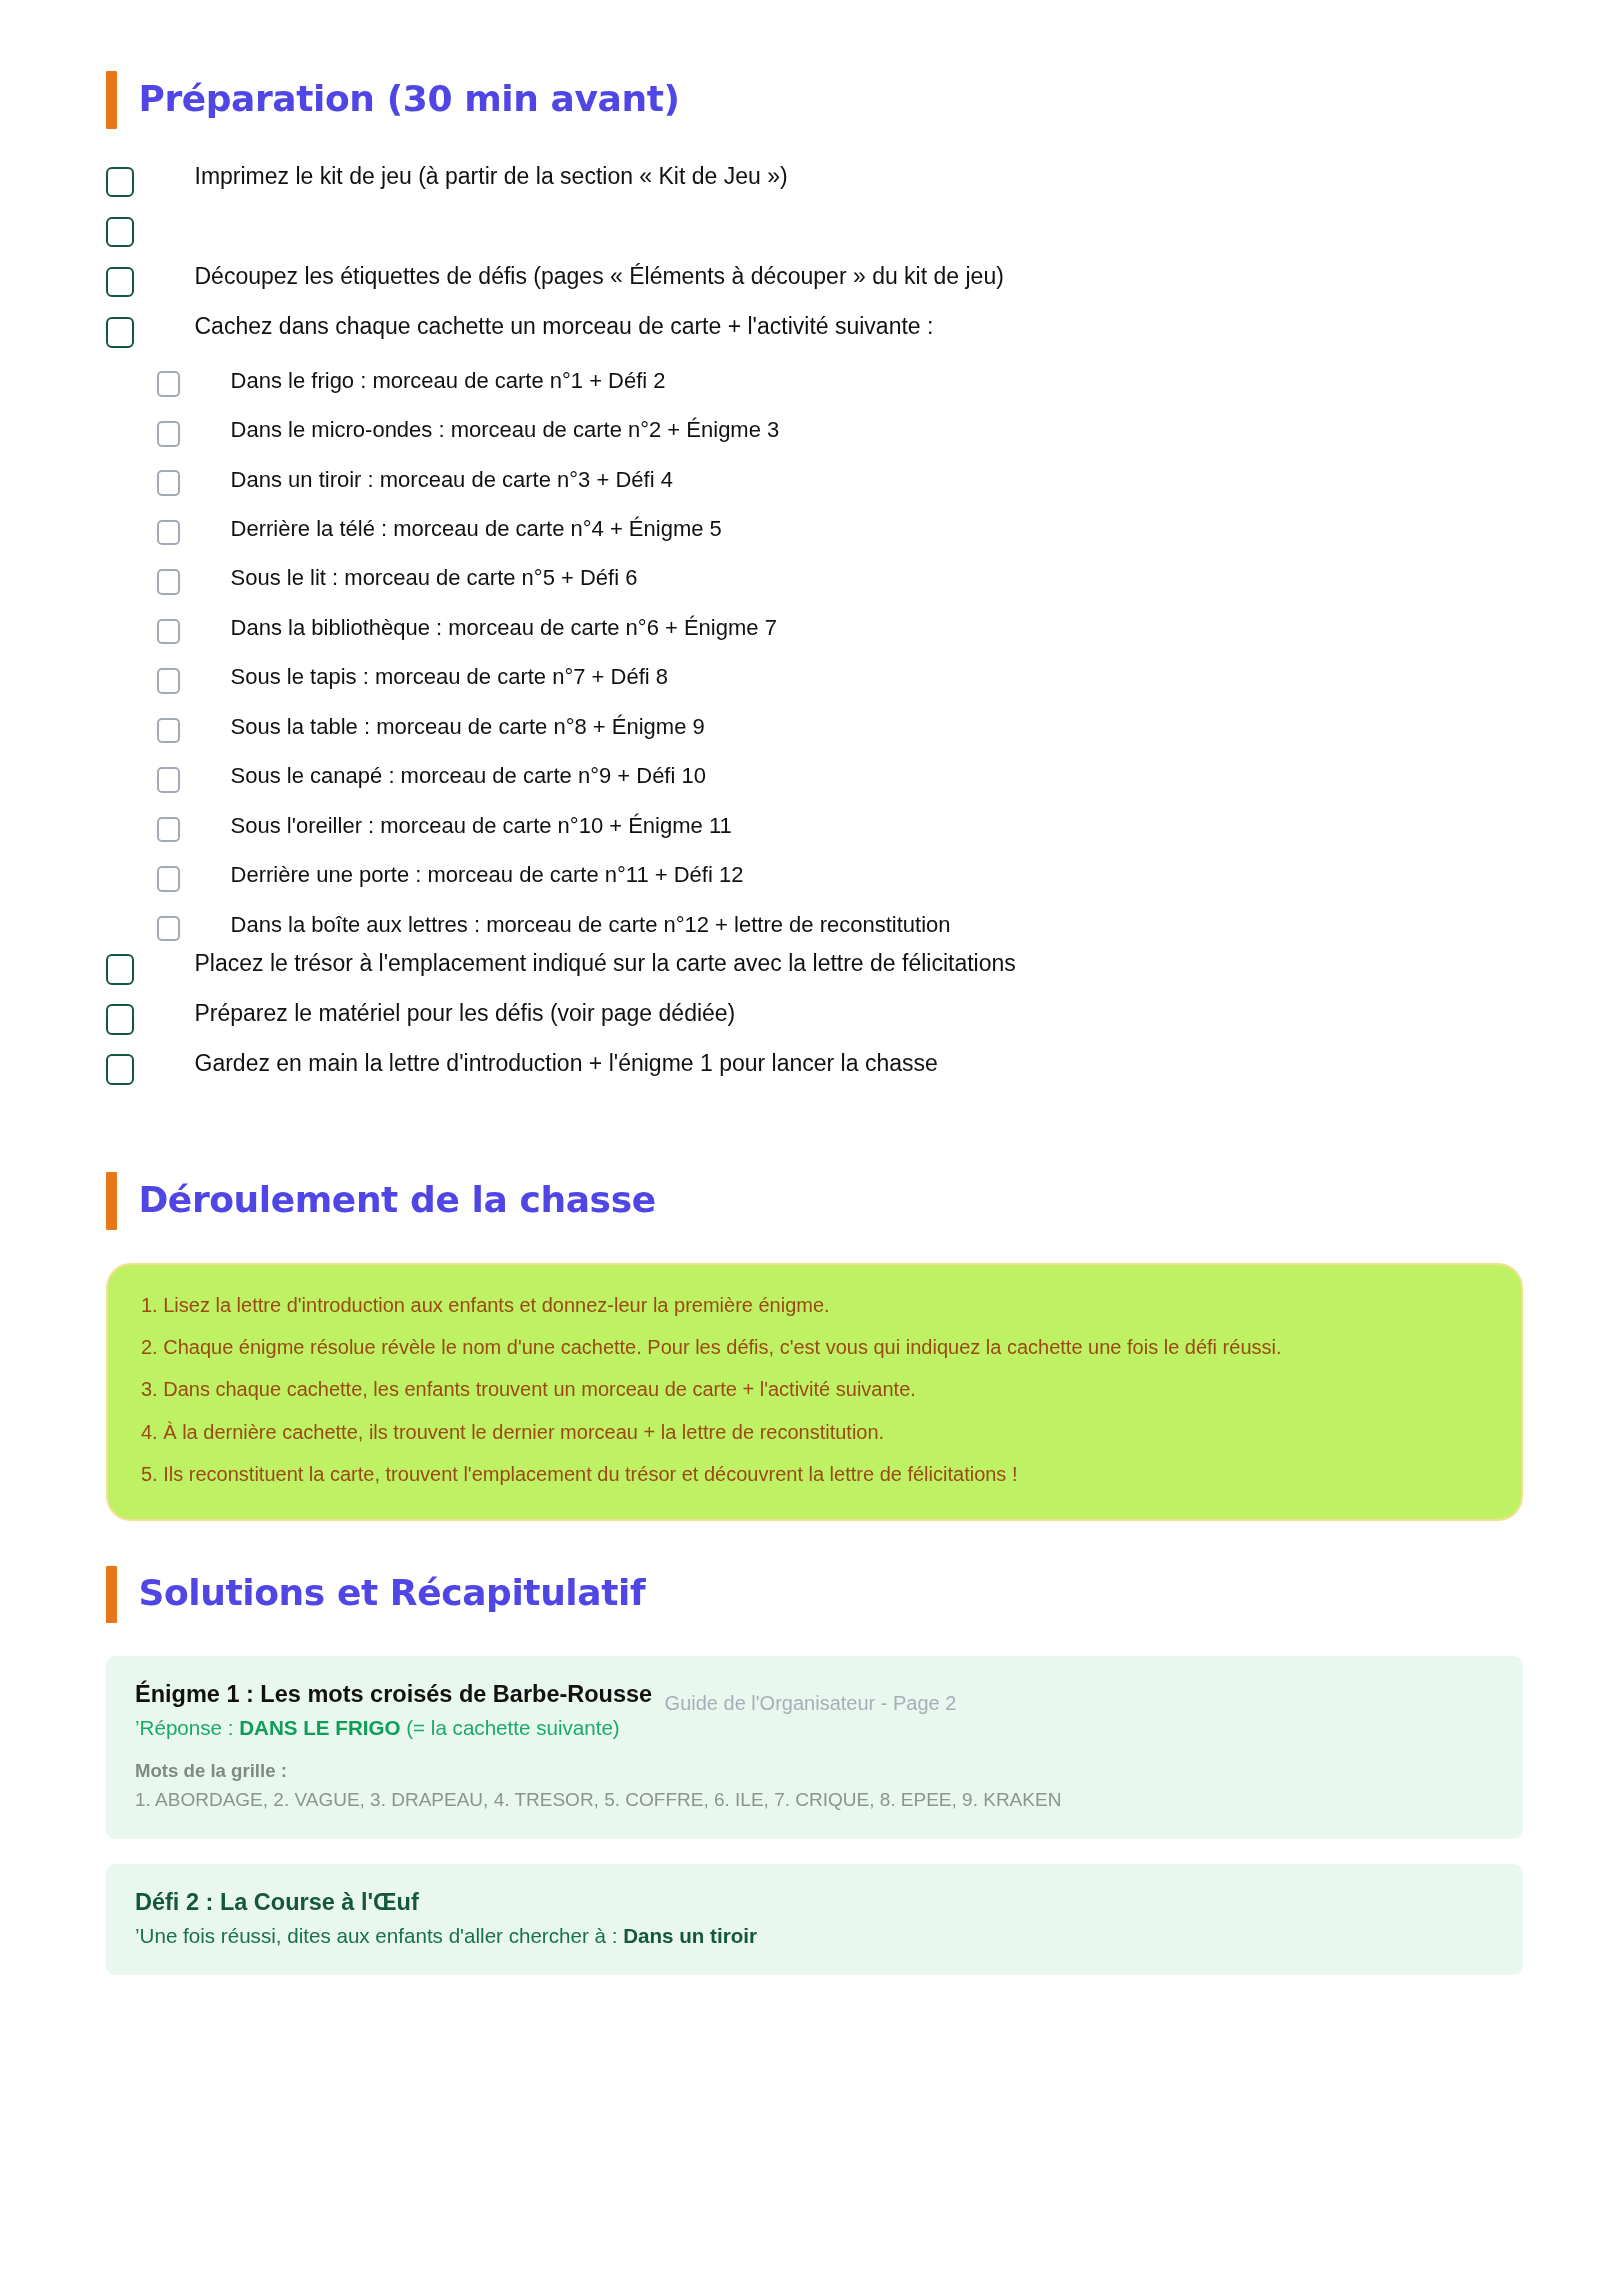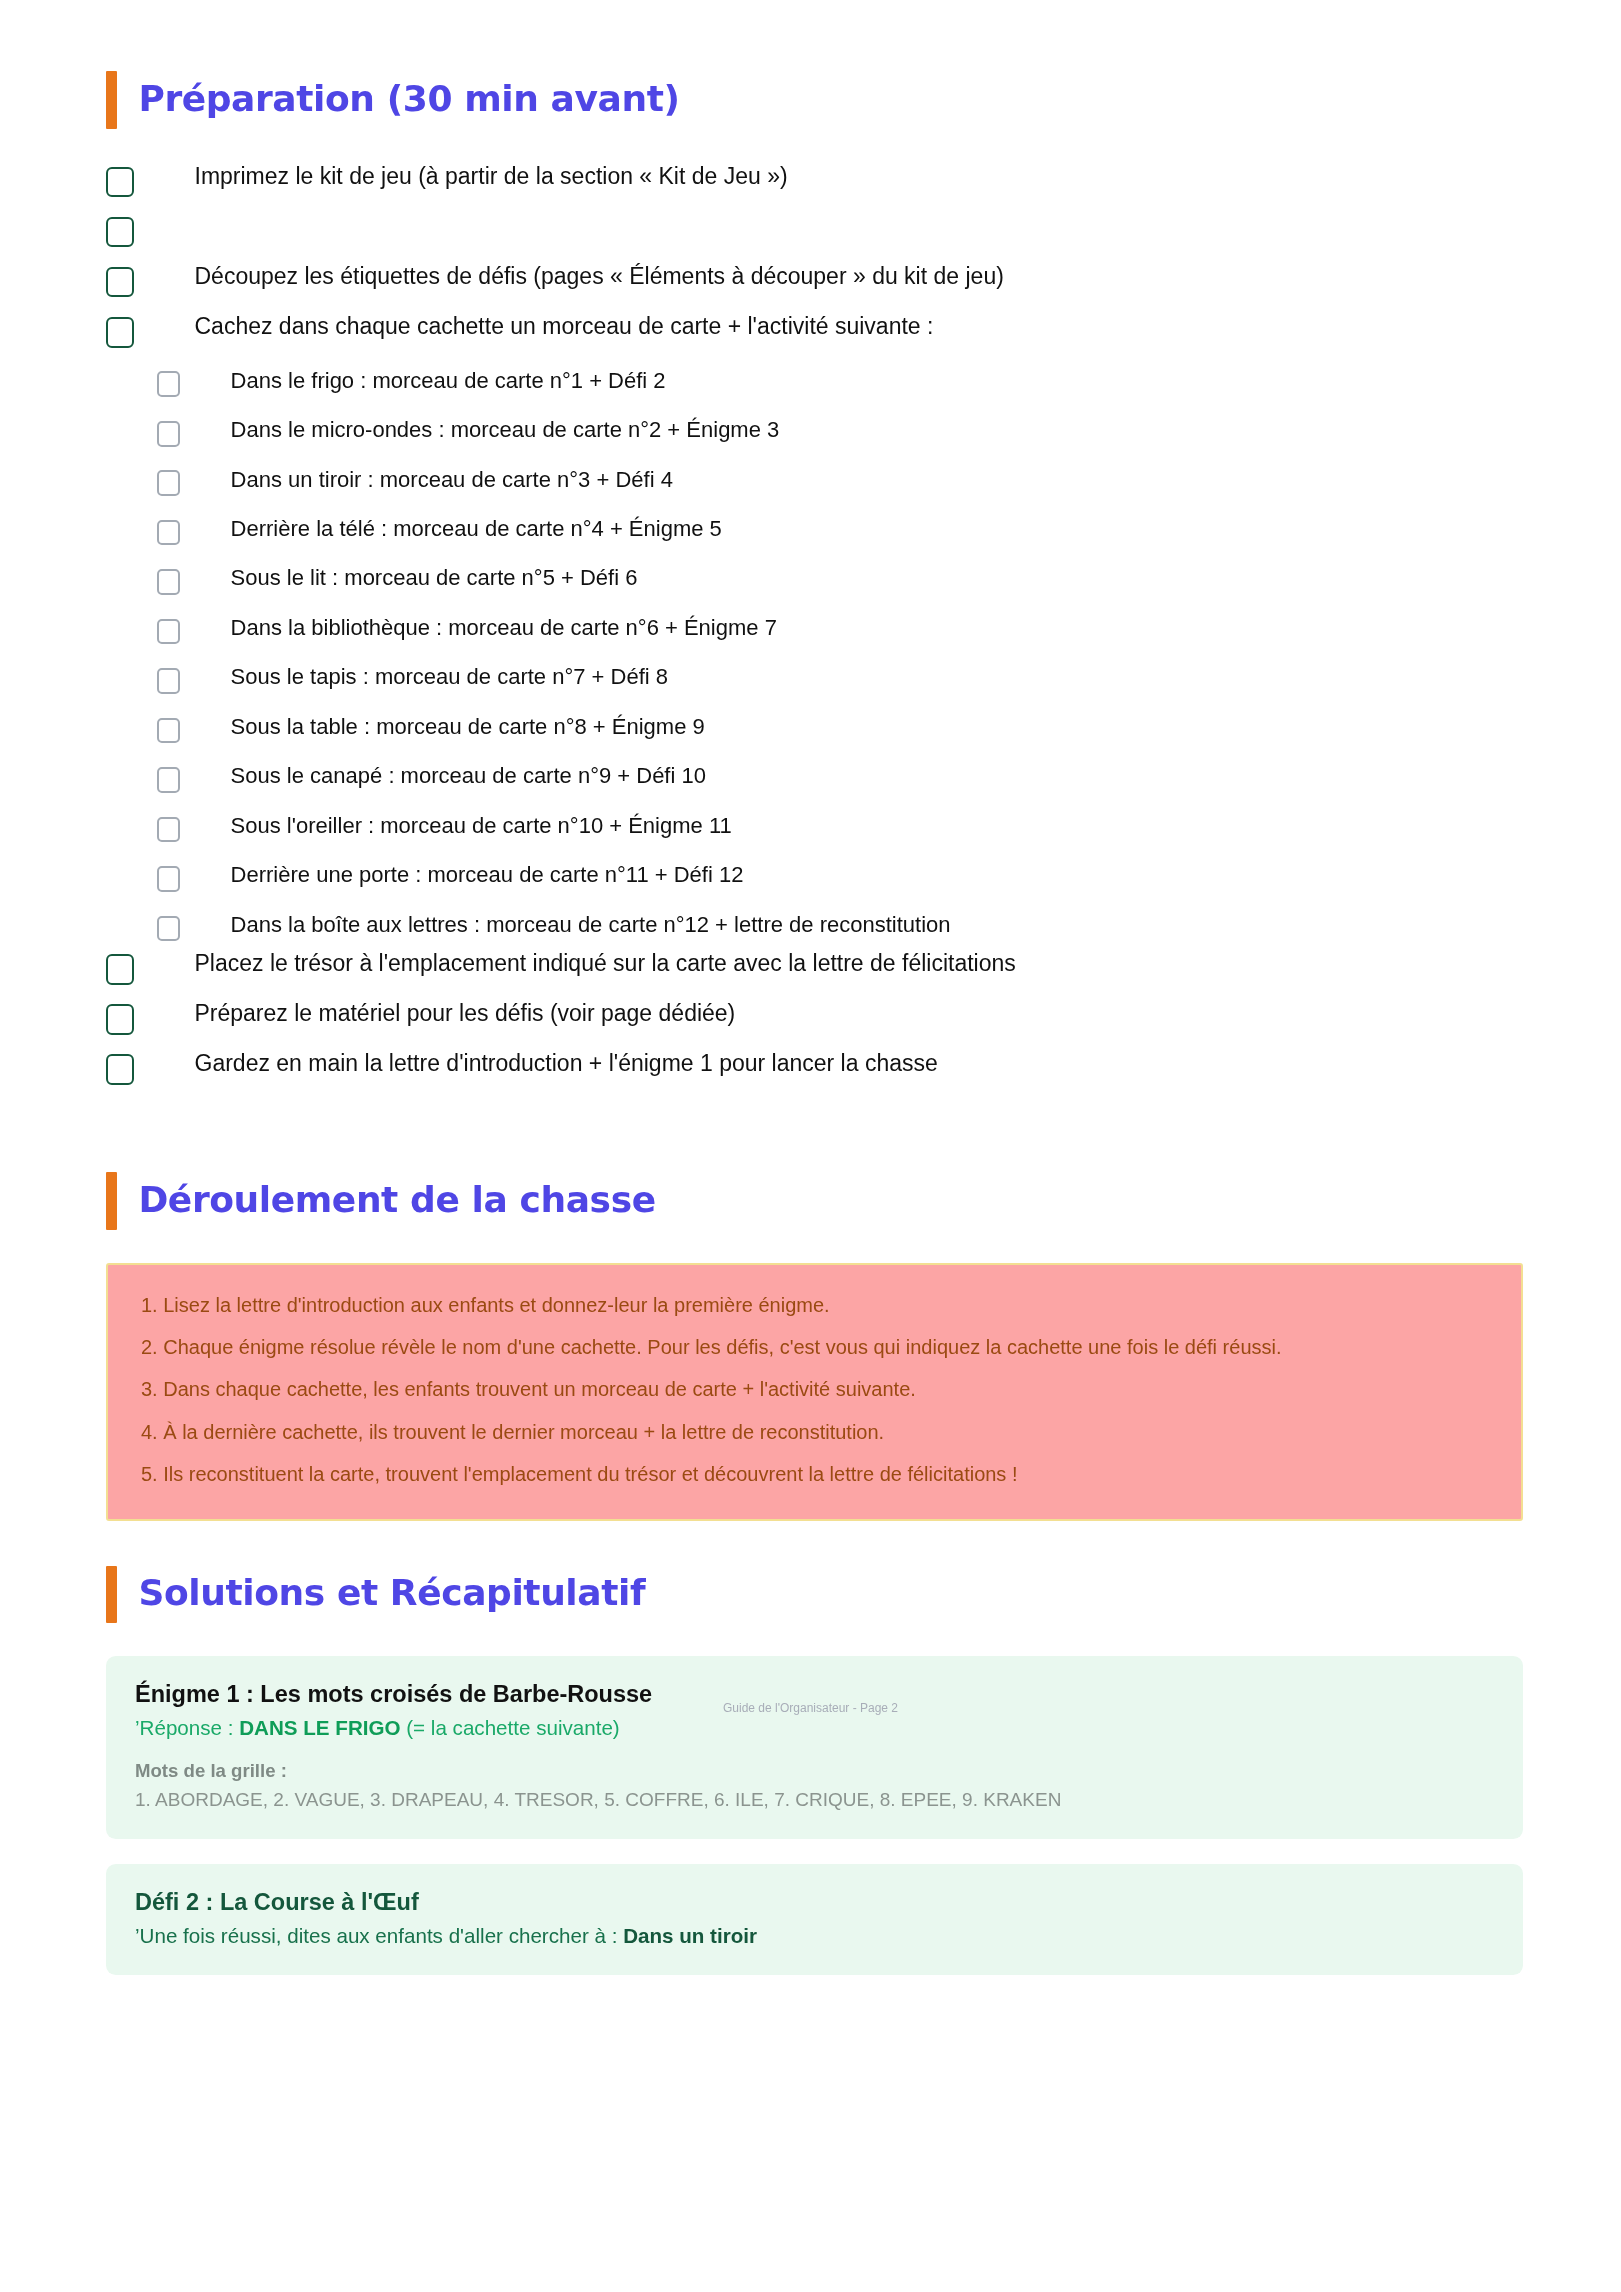--- a/index.html
+++ b/index.html
@@ -100,23 +100,23 @@
   .sub-label {
     font-size: 22px;
     line-height: 1.25;
     color: #111111;
     padding-left: 51px;
     flex: 1 1 auto;
   }
 
   
   .callout {
-    background: #fca5a5;
+    background: #bef264;
     border: 2px solid #f3df92;
-    border-radius: 3px;
+    border-radius: 25px;
     padding: 25.5px 33px 29px 33px;
     margin: 0 0 0 0;
     max-width: 1372px;
   }
   .callout p {
     margin: 0 0 12.7px 0;
     font-size: 20px;
     line-height: 1.48;
     color: #9a4a12;
     font-weight: 500;
@@ -163,21 +163,21 @@
     line-height: 1.35;
   }
 
   
   .footer {
     position: absolute;
     left: 0;
     right: 0;
     bottom: 43px;
     text-align: center;
-    font-size: 12px;
+    font-size: 20px;
     color: #a8adb8;
   }
 
   .spacer-lg { height: 73px; }
   .spacer-md { height: 45px; }
 </style>
 </head>
 <body>
 
 <div class="page">

